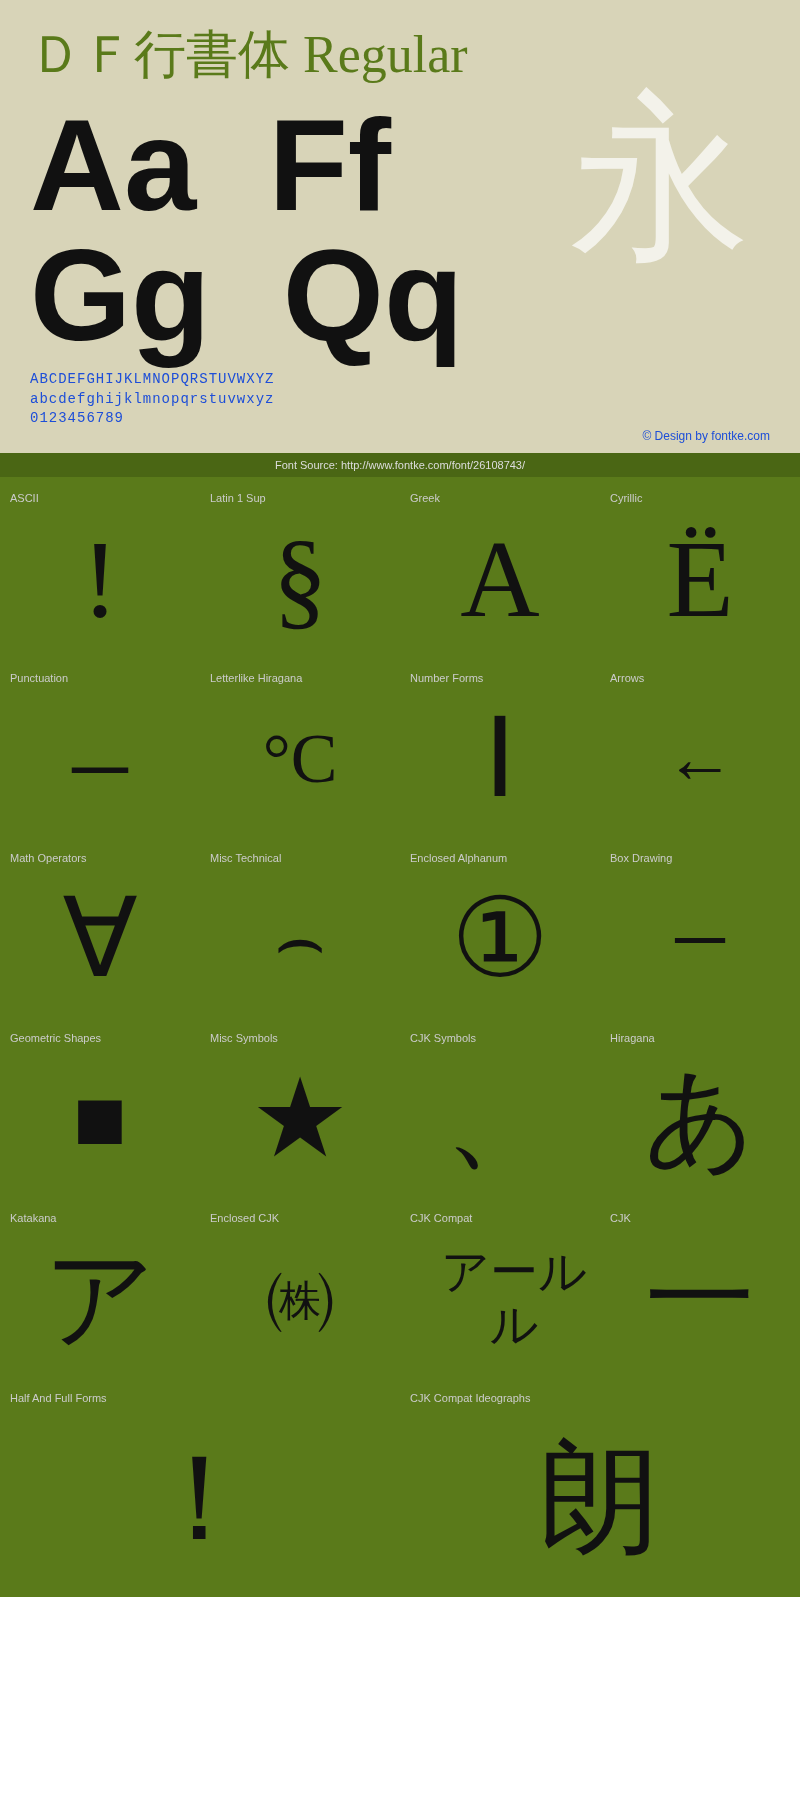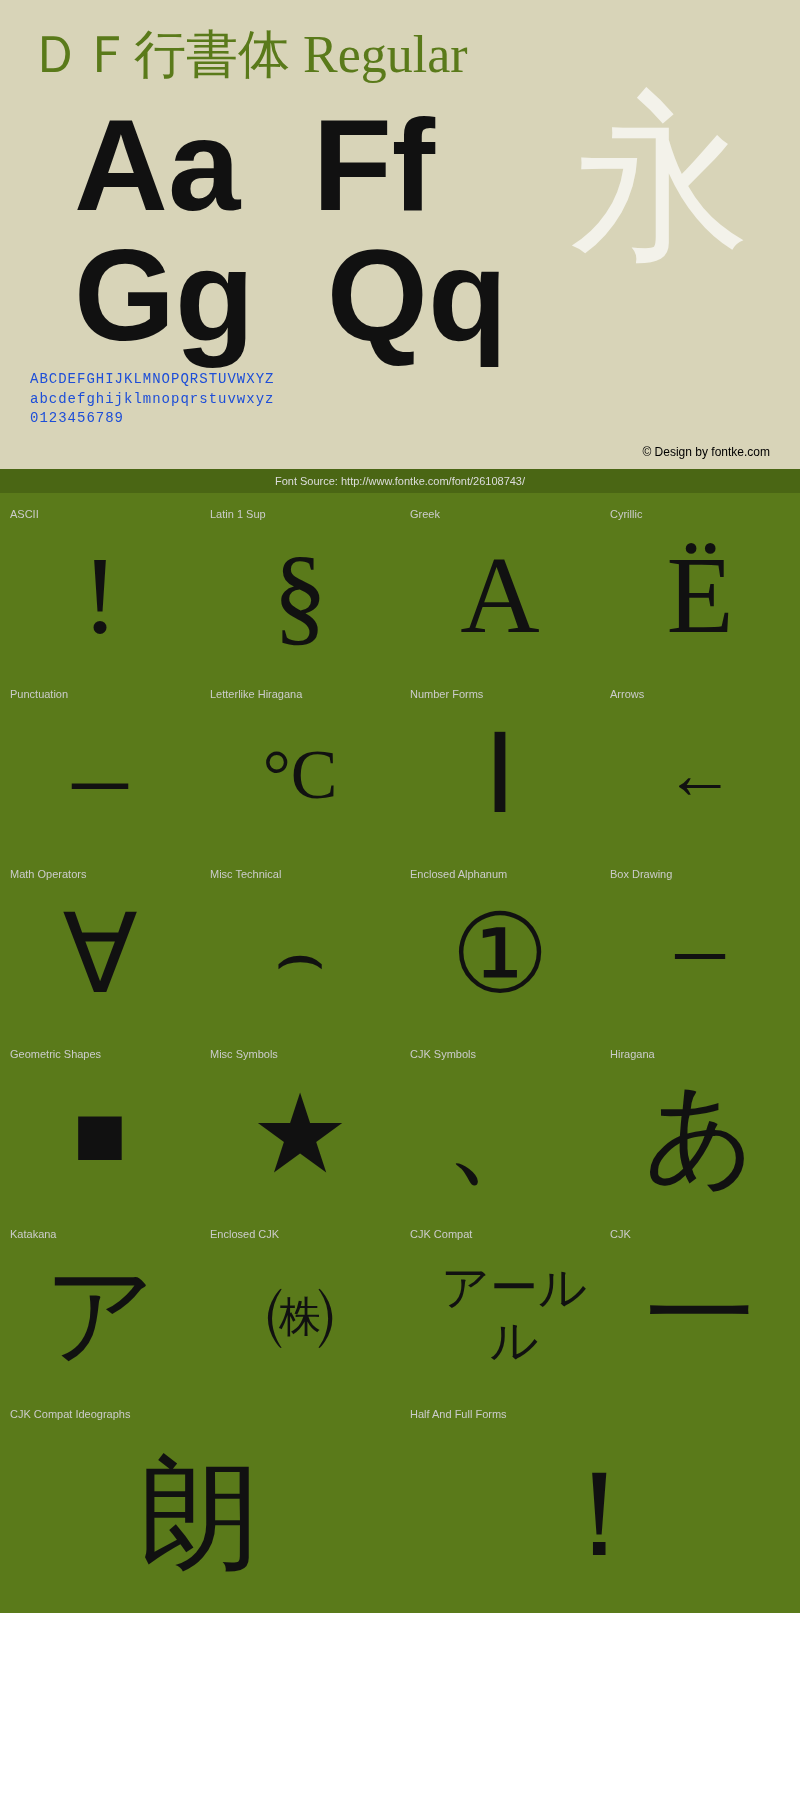--- a/index.html
+++ b/index.html
@@ -25,21 +25,20 @@
       align-items: flex-start;
       position: relative;
     }
 
     .letters-left {
       font-size: 130px;
       font-weight: 900;
       color: #111;
       line-height: 1;
       font-family: Arial, sans-serif;
-      margin-left: 44px;
     }
 
     .kanji-watermark {
       position: absolute;
       right: 20px;
       top: -10px;
       font-size: 180px;
       color: rgba(255,255,255,0.7);
       font-family: serif;
       line-height: 1;
@@ -54,22 +53,22 @@
       font-weight: 400;
       color: #1d4ed8;
       letter-spacing: 1px;
       font-family: 'Courier New', monospace;
       line-height: 1.4;
     }
 
     .credit {
       text-align: right;
       font-size: 12px;
-      color: #000000;
-      margin-top: 16px;
+      color: #1d4ed8;
+      margin-top: 0;
       font-family: Arial, sans-serif;
     }
 
     
     .bottom-section {
       background-color: #5a7a1a;
     }
 
     .source-bar {
       background-color: #4a6614;
@@ -237,22 +236,22 @@
     </div>
     <div class="grid-cell">
       <div class="cell-label">CJK</div>
       <div class="cell-symbol large kanji">一</div>
     </div>
 
   </div>
 
   <div class="last-row">
     <div class="grid-cell">
+      <div class="cell-label">Half And Full Forms</div>
+      <div class="cell-symbol large" style="font-size:120px;">！</div>
+    </div>
+    <div class="grid-cell">
       <div class="cell-label">CJK Compat Ideographs</div>
       <div class="cell-symbol large kanji" style="font-size:120px;">朗</div>
     </div>
-    <div class="grid-cell">
-      <div class="cell-label">Half And Full Forms</div>
-      <div class="cell-symbol large" style="font-size:120px;">！</div>
-    </div>
   </div>
 
 </div>
 
 </body></html>

